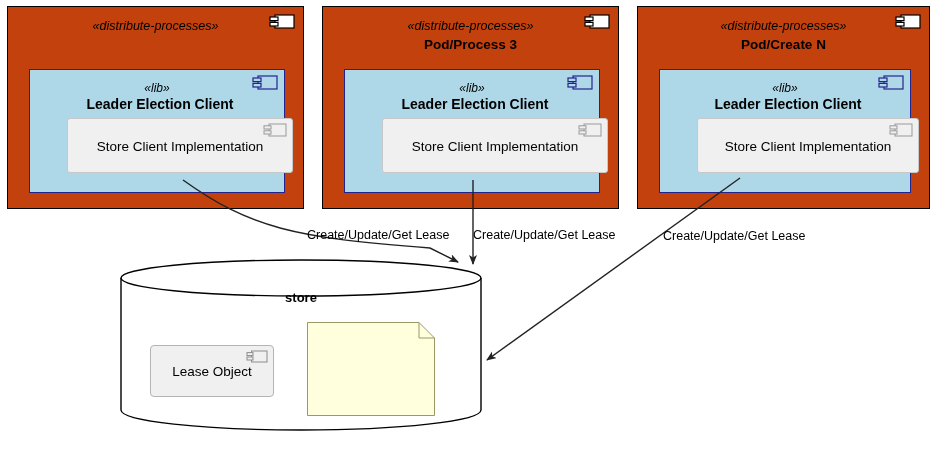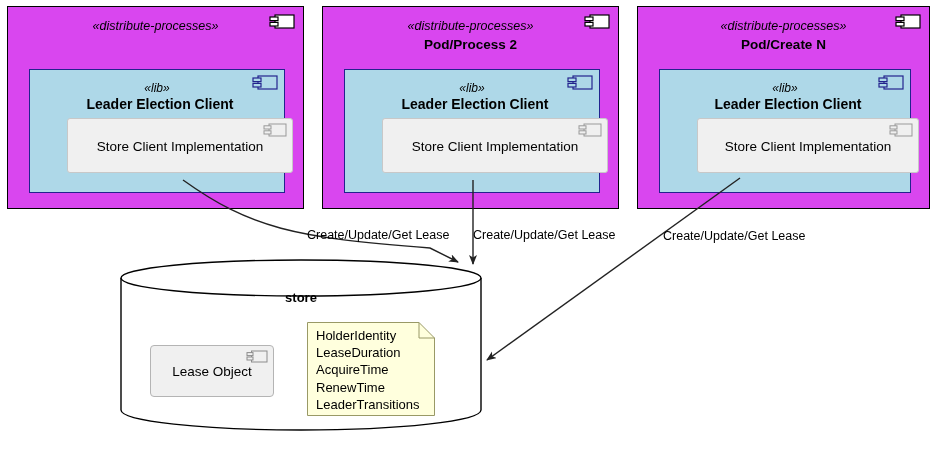--- a/index.html
+++ b/index.html
@@ -2,21 +2,21 @@
 <html><head>
 <meta charset="utf-8">
 <style>
   html,body{margin:0;padding:0;background:#ffffff;}
   body{width:936px;height:452px;position:relative;overflow:hidden;
        font-family:"Liberation Sans","DejaVu Sans",sans-serif;color:#000;}
 
   #canvas{position:absolute;left:0;top:0;width:936px;height:452px;}
 
   
-  .pod{position:absolute;background:#d946ef;border:1.5px solid #000;box-sizing:border-box;}
+  .pod{position:absolute;background:#c2410c;border:1.5px solid #000;box-sizing:border-box;}
   .pod-stereo{position:absolute;left:0;right:0;top:12px;text-align:center;
               font-style:italic;font-size:12.5px;letter-spacing:0px;}
   .pod-title{position:absolute;left:0;right:0;top:30px;text-align:center;
              font-weight:bold;font-size:13.5px;}
 
   
   .lib{position:absolute;background:#aed8e8;border:1.5px solid #23238e;box-sizing:border-box;}
   .lib-stereo{position:absolute;left:0;right:0;top:11px;text-align:center;
               font-style:italic;font-size:12px;}
   .lib-title{position:absolute;left:6px;right:0;top:26px;text-align:center;
@@ -87,21 +87,21 @@
             <rect x="1" y="2.8" width="7" height="3.2" fill="#f0f0f0" stroke="#999" stroke-width="1"></rect>
             <rect x="1" y="7.8" width="7" height="3.2" fill="#f0f0f0" stroke="#999" stroke-width="1"></rect>
           </svg>
         </div>
       </div>
     </div>
   </div>
 
   <div class="pod" style="left:322px;top:6px;width:297px;height:203px;">
     <div class="pod-stereo">«distribute-processes»</div>
-    <div class="pod-title">Pod/Process 2</div>
+    <div class="pod-title">Pod/Process 3</div>
     <div class="cicon" style="right:8px;top:7px;">
       <svg width="26" height="15" viewBox="0 0 26 15">
         <rect x="6" y="1" width="19" height="13" fill="#fff" stroke="#000" stroke-width="1.2"></rect>
         <rect x="1" y="3" width="8" height="3.6" fill="#fff" stroke="#000" stroke-width="1.2"></rect>
         <rect x="1" y="8.4" width="8" height="3.6" fill="#fff" stroke="#000" stroke-width="1.2"></rect>
       </svg>
     </div>
 
     <div class="lib" style="left:21px;top:62px;width:256px;height:124px;">
       <div class="lib-stereo">«lib»</div>
@@ -199,20 +199,15 @@
         <rect x="1" y="7" width="6" height="3" fill="#f0f0f0" stroke="#8c8c8c" stroke-width="1"></rect>
       </svg>
     </div>
   </div>
 
   <div id="note" style="left:307px;top:322px;width:128px;height:94px;">
     <svg width="128" height="94" viewBox="0 0 128 94" style="position:absolute;left:0;top:0;">
       <path d="M0.5,0.5 L112,0.5 L127.5,16 L127.5,93.5 L0.5,93.5 Z" fill="#ffffdd" stroke="#999966" stroke-width="1"></path>
       <path d="M112,0.5 L112,16 L127.5,16" fill="none" stroke="#999966" stroke-width="1"></path>
     </svg>
-    <div id="note-text">HolderIdentity
-LeaseDuration
-AcquireTime
-RenewTime
-LeaderTransitions</div>
   </div>
 
 </div>
 
 </body></html>

